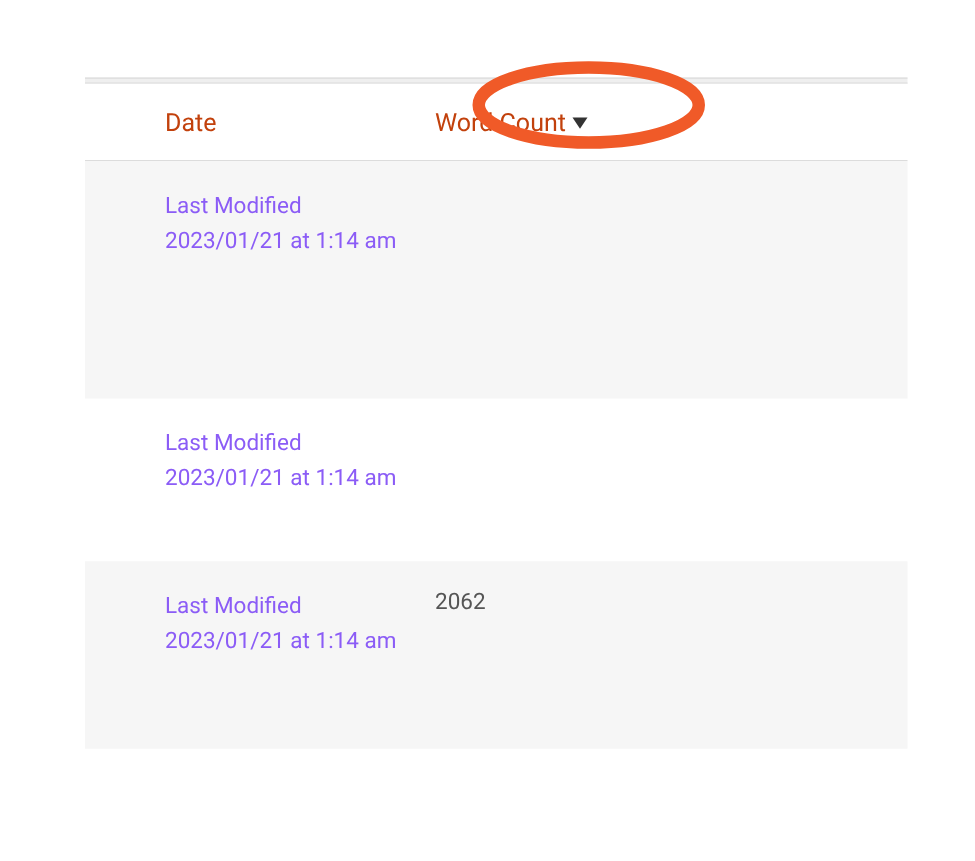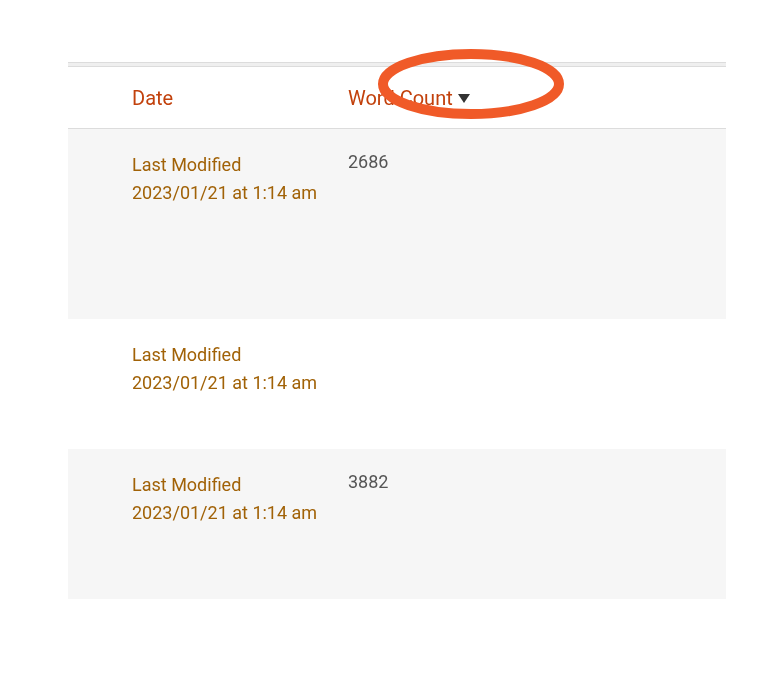--- a/index.html
+++ b/index.html
@@ -44,21 +44,21 @@
     .row {
       display: flex;
       padding: 22px 0 22px 0;
       min-height: 130px;
     }
     .row-alt { background: #f6f6f6; }
     .row-plain { background: #ffffff; }
     .cell-date { width: 280px; padding-left: 64px; }
     .cell-wc { width: 280px; padding-left: 0; }
     .label {
-      color: #a16207;
+      color: #8b5cf6;
       font-size: 18px;
       line-height: 1.55;
     }
     .value {
       color: #555;
       font-size: 18px;
     }
     .row1 { min-height: 190px; }
     .row3 { min-height: 150px; }
     .highlight-ellipse {
@@ -90,38 +90,35 @@
         </span>
       </span>
     </div>
   </div>
 
   <div class="row row-alt row1">
     <div class="cell-date">
       <div class="label">Last Modified</div>
       <div class="label">2023/01/21 at 1:14 am</div>
     </div>
-    <div class="cell-wc">
-      <div class="value">2686</div>
-    </div>
   </div>
 
   <div class="row row-plain">
     <div class="cell-date">
       <div class="label">Last Modified</div>
       <div class="label">2023/01/21 at 1:14 am</div>
     </div>
   </div>
 
   <div class="row row-alt row3">
     <div class="cell-date">
       <div class="label">Last Modified</div>
       <div class="label">2023/01/21 at 1:14 am</div>
     </div>
     <div class="cell-wc">
-      <div class="value">3882</div>
+      <div class="value">2062</div>
     </div>
   </div>
 
   <svg class="highlight-ellipse" width="190" height="72" viewBox="0 0 190 72">
     <ellipse cx="95" cy="36" rx="88" ry="30" fill="none" stroke="#f05a28" stroke-width="10"></ellipse>
   </svg>
 </div>
 
 </body></html>

